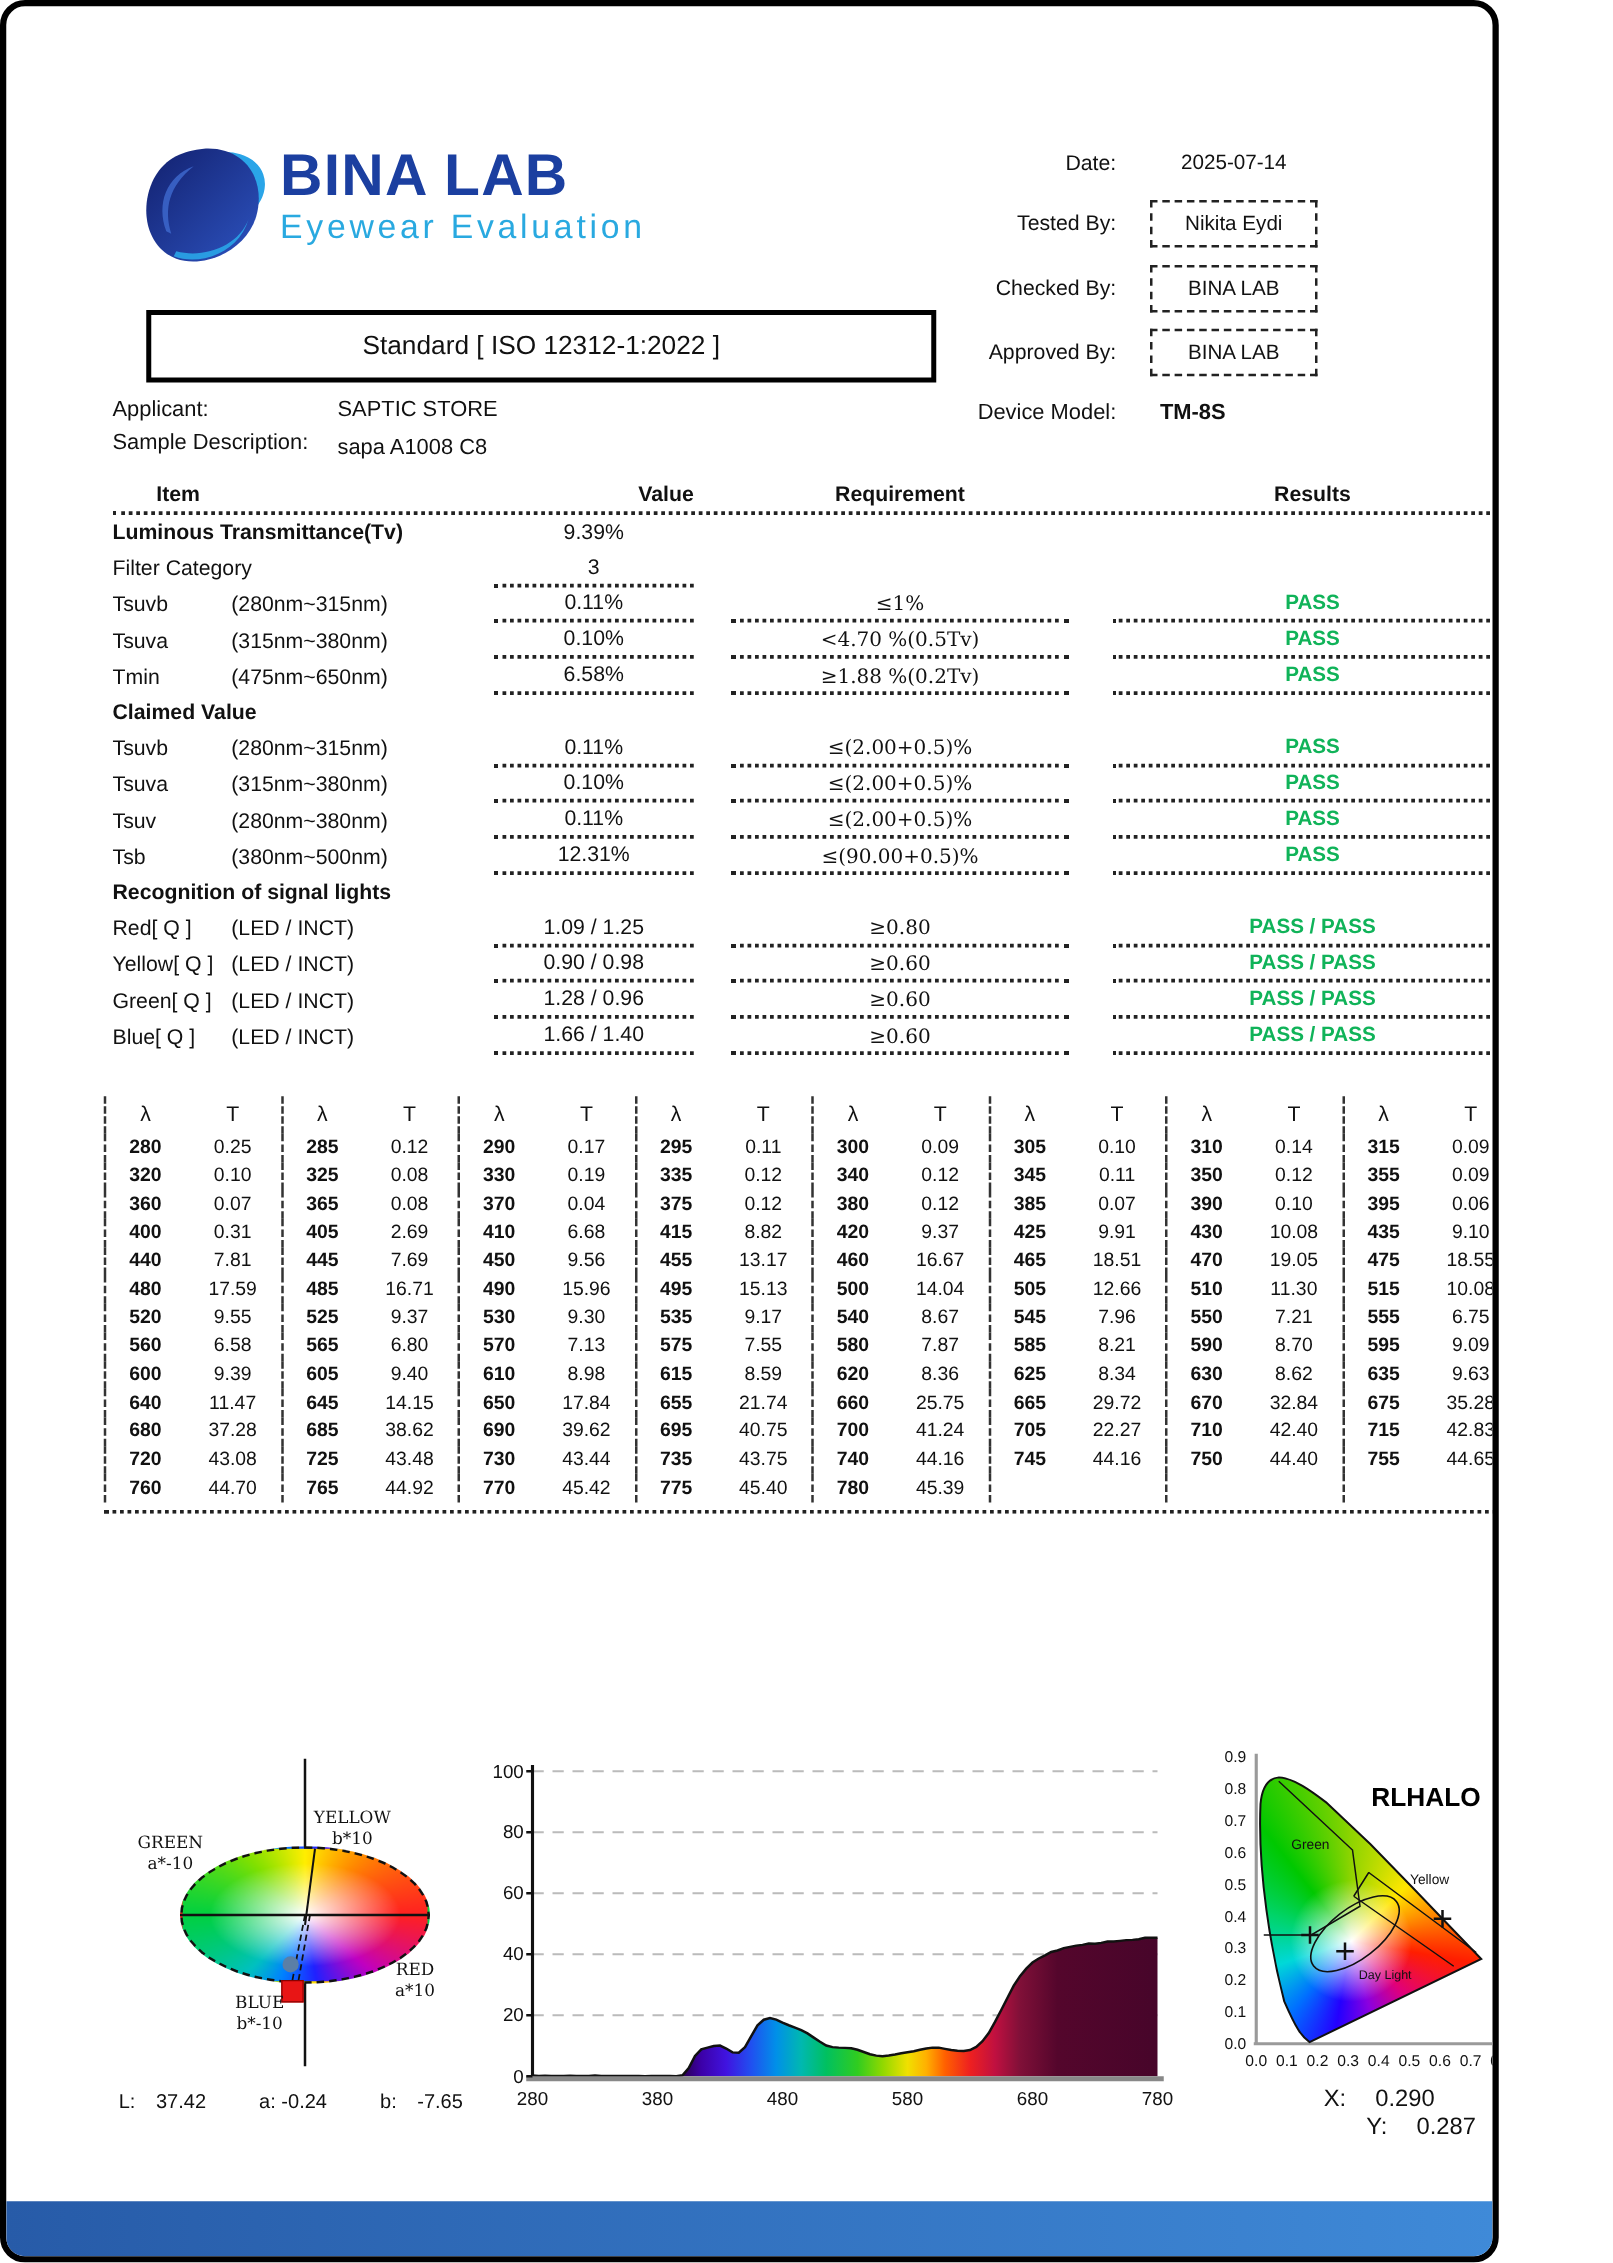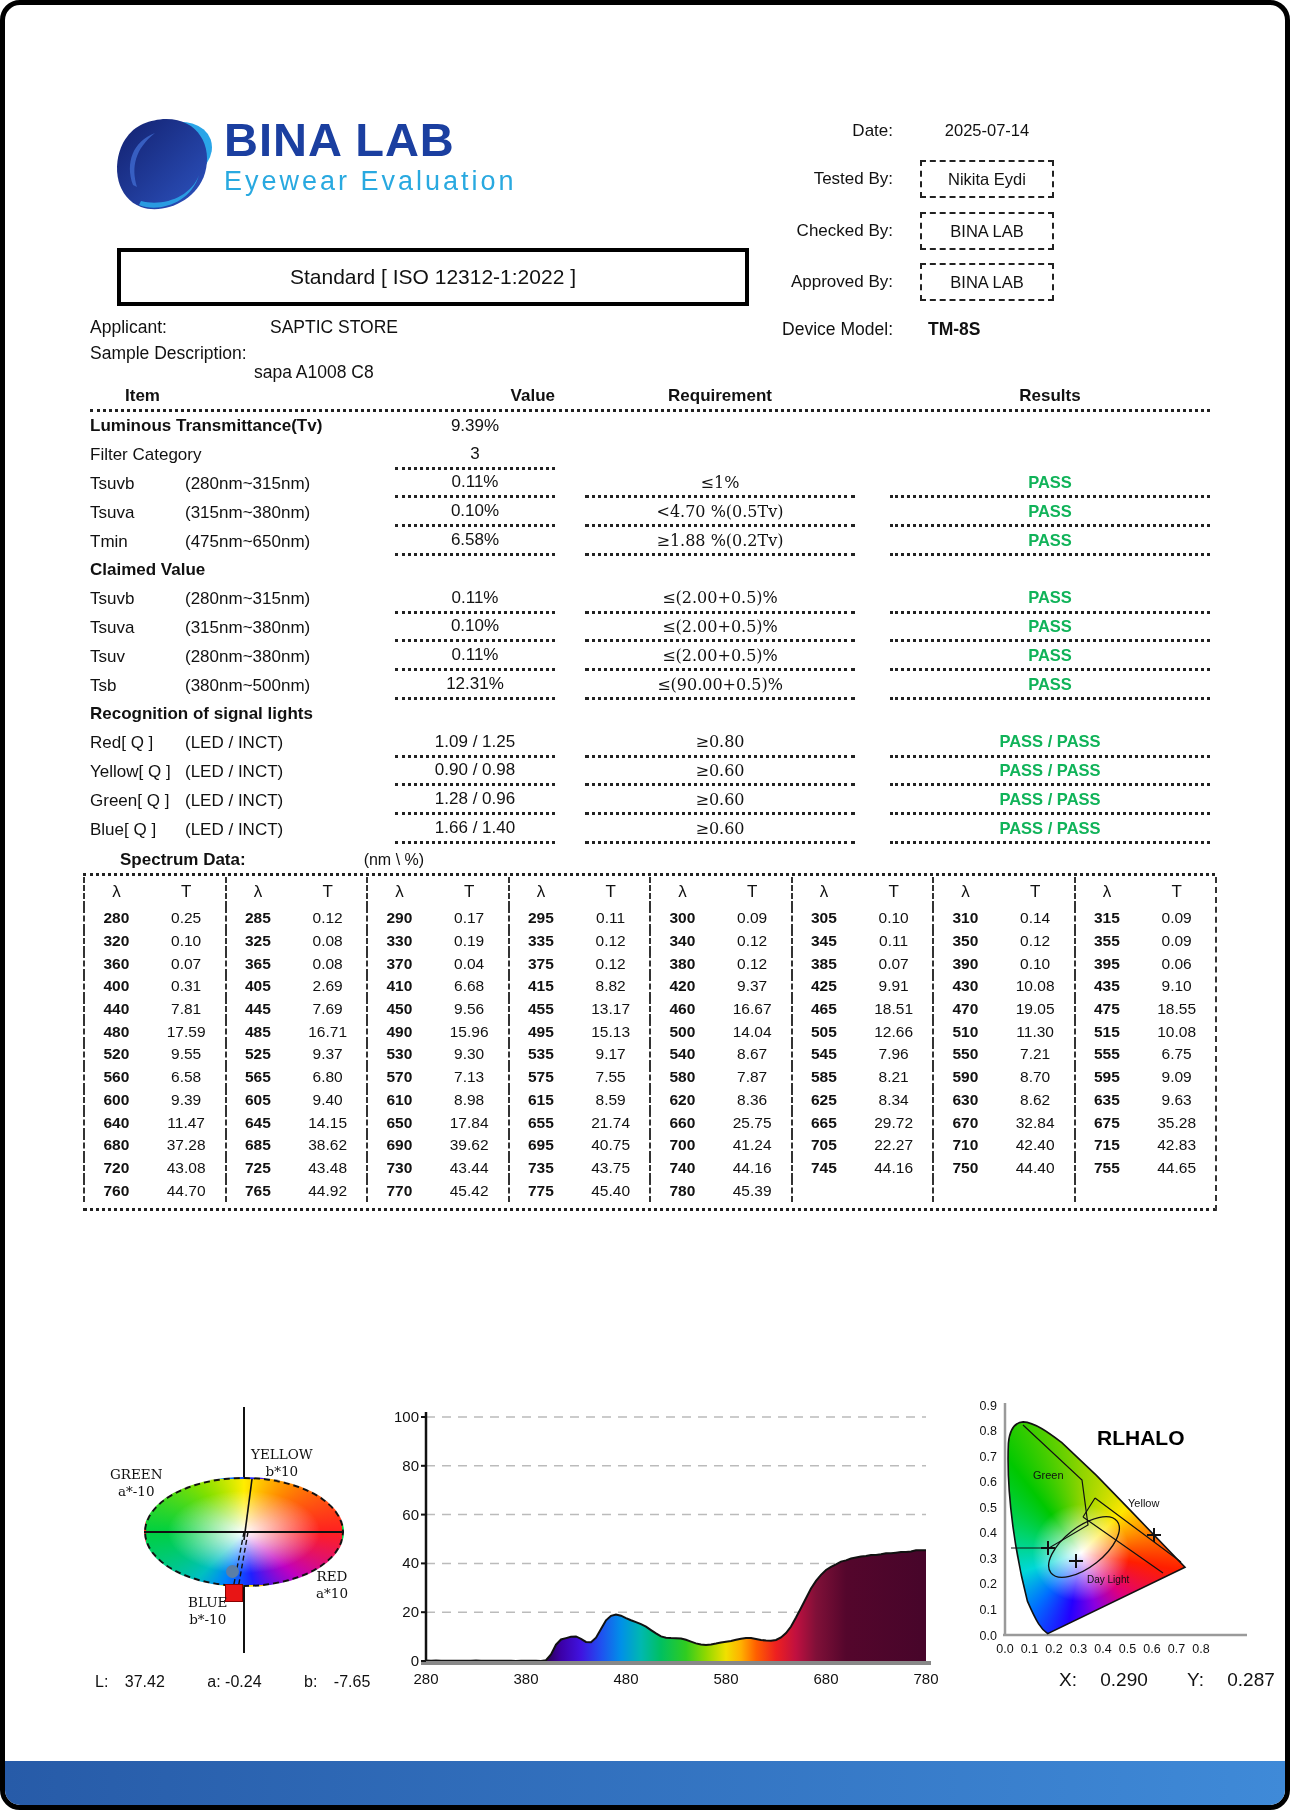--- a/index.html
+++ b/index.html
@@ -1,17 +1,17 @@
 <!DOCTYPE html>
 <html style="--pass-green: #10b359; --logo-dark: #1b3fa0; --logo-light: #29a9e0; --footer-blue-left: #275ba8; --footer-blue-right: #3f8ad8;"><head>
 <meta charset="utf-8">
 <style>
   html,body{margin:0;padding:0;background:#fff;}
   body{font-family:"Liberation Sans",sans-serif;color:#111;}
-  #page{position:relative;width:1290px;height:1810px;background:#fff;border:5px solid #000;
+  #page{position:relative;width:1199px;height:1810px;background:#fff;border:5px solid #000;
         border-radius:20px;box-sizing:border-box;overflow:hidden;}
   .abs{position:absolute;}
   
   #logo-wrap{left:106px;top:110px;display:flex;align-items:flex-start;}
   #logo-text{margin-left:8px;}
   #logo-title{font-size:47px;font-weight:800;letter-spacing:1px;color:var(--logo-dark,#1b3fa0);line-height:1.05;}
   #logo-sub{font-size:27px;font-weight:400;letter-spacing:3px;color:var(--logo-light,#29a9e0);margin-top:2px;}
   .hlabel{font-size:17px;text-align:right;width:120px;}
   .hval{width:134px;text-align:center;font-size:16.5px;}
   .dashbox{border:2.5px dashed #222;height:38px;display:flex;align-items:center;justify-content:center;box-sizing:border-box;}
@@ -116,21 +116,21 @@
 
   <div class="abs" id="standard-box">
     <span>Standard [ ISO 12312-1:2022 ]</span>
   </div>
 
   <div class="abs slabel" style="left:85px;top:312px;">Applicant:</div>
   <div class="abs slabel" style="left:265px;top:312px;">SAPTIC STORE</div>
   <div class="abs slabel" style="left:768px;top:314px;width:120px;text-align:right;">Device Model:</div>
   <div class="abs slabel" style="left:923px;top:314px;font-weight:bold;">TM-8S</div>
   <div class="abs slabel" style="left:85px;top:338px;">Sample Description:</div>
-  <div class="abs slabel" style="left:249px;top:342px;margin-top:15px;">sapa A1008 C8</div>
+  <div class="abs slabel" style="left:265px;top:342px;">sapa A1008 C8</div>
 
   <div class="abs" id="results">
     <div class="thead">
       <div style="grid-column:1 / span 2;padding-left:35px;">Item</div>
       <div style="text-align:right;">Value</div>
       <div></div>
       <div style="text-align:center;">Requirement</div>
       <div></div>
       <div style="text-align:center;">Results</div>
     </div>
@@ -248,24 +248,20 @@
           <div class="cell idetail">(LED / INCT)</div>
           <div class="cell vcell dot">1.66 / 1.40</div>
           <div class="cell sp"></div>
           <div class="cell rcell dot">≥0.60</div>
           <div class="cell sp"></div>
           <div class="cell pcell dot">PASS / PASS</div>
         </div>
       </div>
   </div>
 
-  <div class="abs" id="spectrum-title">
-    <span class="t1">Spectrum Data:</span>
-    <span class="t2">(nm \ %)</span>
-  </div>
   <div class="abs" id="spectrum-grid">
       <div class="paircell phead">
         <span class="lam">λ</span>
         <span class="tv">T</span>
       </div>
       <div class="paircell phead">
         <span class="lam">λ</span>
         <span class="tv">T</span>
       </div>
       <div class="paircell phead">

